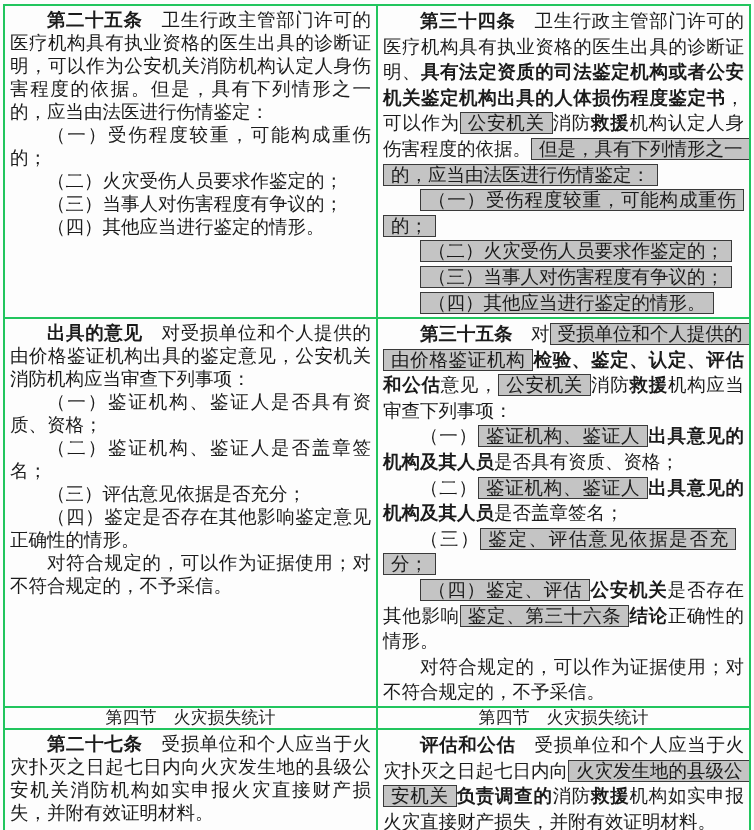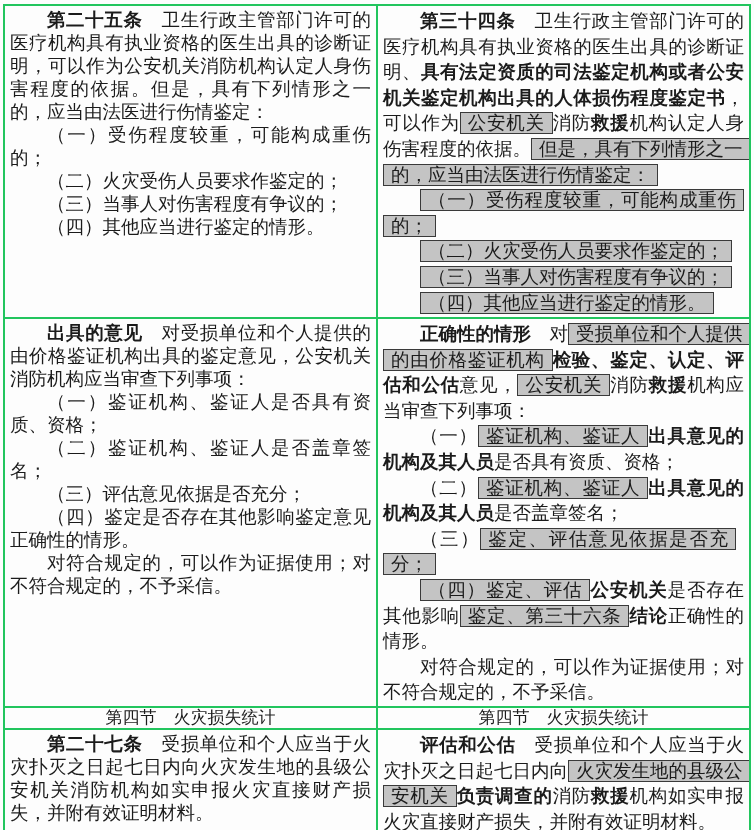--- a/index.html
+++ b/index.html
@@ -79,21 +79,21 @@
         <tr class="r1 row-compare">
           <td class="cell left">
             <p class="para"><span class="seg-bold">出具的意见</span><span class="seg-normal">　对受损单位和个人提供的由价格鉴证机构出具的鉴定意见，公安机关消防机构应当审查下列事项：</span></p>
             <p class="para"><span class="seg-normal">（一）鉴证机构、鉴证人是否具有资质、资格；</span></p>
             <p class="para"><span class="seg-normal">（二）鉴证机构、鉴证人是否盖章签名；</span></p>
             <p class="para"><span class="seg-normal">（三）评估意见依据是否充分；</span></p>
             <p class="para"><span class="seg-normal">（四）鉴定是否存在其他影响鉴定意见正确性的情形。</span></p>
             <p class="para"><span class="seg-normal">对符合规定的，可以作为证据使用；对不符合规定的，不予采信。</span></p>
           </td>
           <td class="cell right">
-            <p class="para"><span class="seg-bold">正确性的情形</span><span class="seg-normal">　对</span><span class="seg-del">受损单位和个人提供的由价格鉴证机构</span><span class="seg-bold">检验、鉴定、认定、评估和公估</span><span class="seg-normal">意见，</span><span class="seg-del">公安机关</span><span class="seg-normal">消防</span><span class="seg-bold">救援</span><span class="seg-normal">机构应当审查下列事项：</span></p>
+            <p class="para"><span class="seg-bold">第三十五条</span><span class="seg-normal">　对</span><span class="seg-del">受损单位和个人提供的由价格鉴证机构</span><span class="seg-bold">检验、鉴定、认定、评估和公估</span><span class="seg-normal">意见，</span><span class="seg-del">公安机关</span><span class="seg-normal">消防</span><span class="seg-bold">救援</span><span class="seg-normal">机构应当审查下列事项：</span></p>
             <p class="para"><span class="seg-normal">（一）</span><span class="seg-del">鉴证机构、鉴证人</span><span class="seg-bold">出具意见的机构及其人员</span><span class="seg-normal">是否具有资质、资格；</span></p>
             <p class="para"><span class="seg-normal">（二）</span><span class="seg-del">鉴证机构、鉴证人</span><span class="seg-bold">出具意见的机构及其人员</span><span class="seg-normal">是否盖章签名；</span></p>
             <p class="para"><span class="seg-normal">（三）</span><span class="seg-del">鉴定、评估意见依据是否充分；</span></p>
             <p class="para"><span class="seg-del">（四）鉴定、评估</span><span class="seg-bold">公安机关</span><span class="seg-normal">是否存在其他影响</span><span class="seg-del">鉴定、第三十六条</span><span class="seg-bold">结论</span><span class="seg-normal">正确性的情形。</span></p>
             <p class="para"><span class="seg-normal">对符合规定的，可以作为证据使用；对不符合规定的，不予采信。</span></p>
           </td>
         </tr>
         <tr class="r2 row-section">
           <td class="cell left">
             <p class="section-title">第四节　火灾损失统计</p>

